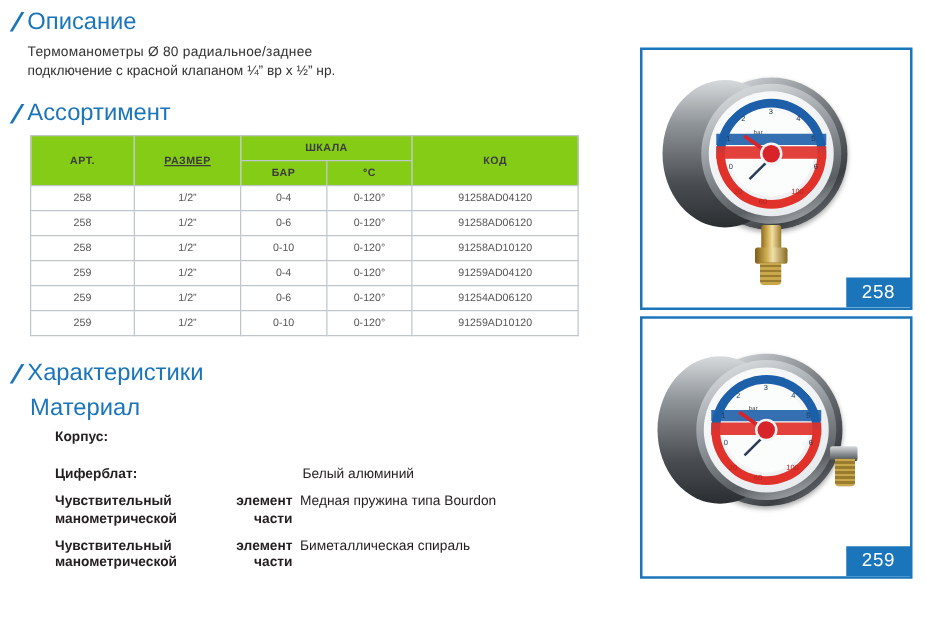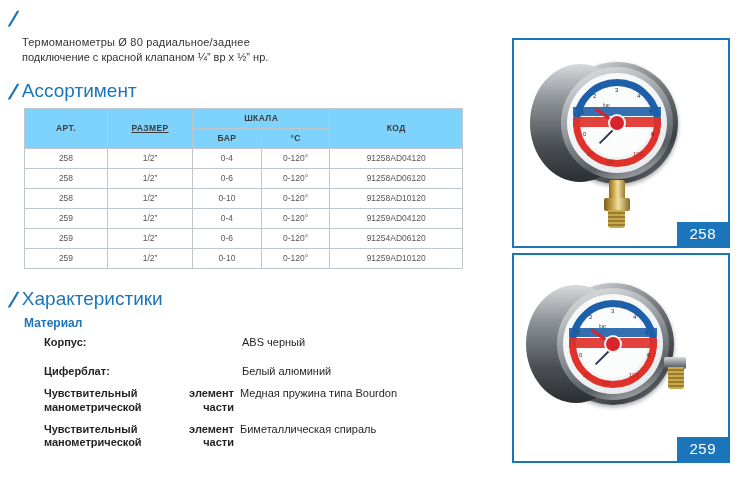--- a/index.html
+++ b/index.html
@@ -72,41 +72,41 @@
     border: 1px solid #bfc7cd;
     text-align: center;
     vertical-align: middle;
   }
   table.assort th {
     font-size: 8.5px;
     font-weight: bold;
     color: #3b3b3b;
     letter-spacing: 0.4px;
     height: 17px;
-    background: #7dd3fc;
+    background: #84cc16;
   }
   table.assort td {
     height: 17px;
     color: #555;
     font-size: 8.5px;
   }
   .col-art { width: 88px; }
   .col-size { width: 88px; text-decoration: underline; }
   .col-bar { width: 72px; }
   .col-c { width: 72px; }
   .col-code { width: 139px; }
   
   .char-block {
     margin-top: 20px;
   }
   .material-label {
     color: #1b75bb;
-    font-size: 12px;
+    font-size: 19px;
     margin: 6px 0 6px 14px;
-    font-weight: bold;
+    font-weight: normal;
   }
   .spec-row {
     display: flex;
     margin: 0 0 8px 14px;
     font-size: 11px;
     padding-left: 20px;
   }
   .spec-key {
     width: 198px;
     font-weight: bold;
@@ -332,20 +332,21 @@
 </style>
 </head>
 <body>
 
 <div class="page">
 
   <div class="left-col">
 
     <div class="section-head">
       <span class="slash">/</span>
+      <span class="section-title">Описание</span>
     </div>
     <div class="intro">
       <span class="spaced">Термоманометры      Ø    80     радиальное/заднее</span><br>
       <span>подключение с красной клапаном ¼” вр x ½” нр.</span>
     </div>
 
     <div class="section-head">
       <span class="slash">/</span>
       <span class="section-title">Ассортимент</span>
     </div>
@@ -413,21 +414,20 @@
 
     <div class="char-block">
       <div class="section-head">
         <span class="slash">/</span>
         <span class="section-title">Характеристики</span>
       </div>
       <div class="material-label">Материал</div>
 
       <div class="spec-row">
         <div class="spec-key">Корпус:</div>
-        <div class="spec-val">ABS черный</div>
       </div>
       <div class="spec-row">
       </div>
       <div class="spec-row">
         <div class="spec-key">Циферблат:</div>
         <div class="spec-val">Белый алюминий</div>
       </div>
       <div class="spec-row">
         <div class="spec-key justified">Чувствительный элемент манометрической части</div>
         <div class="spec-val">Медная пружина типа Bourdon</div>

